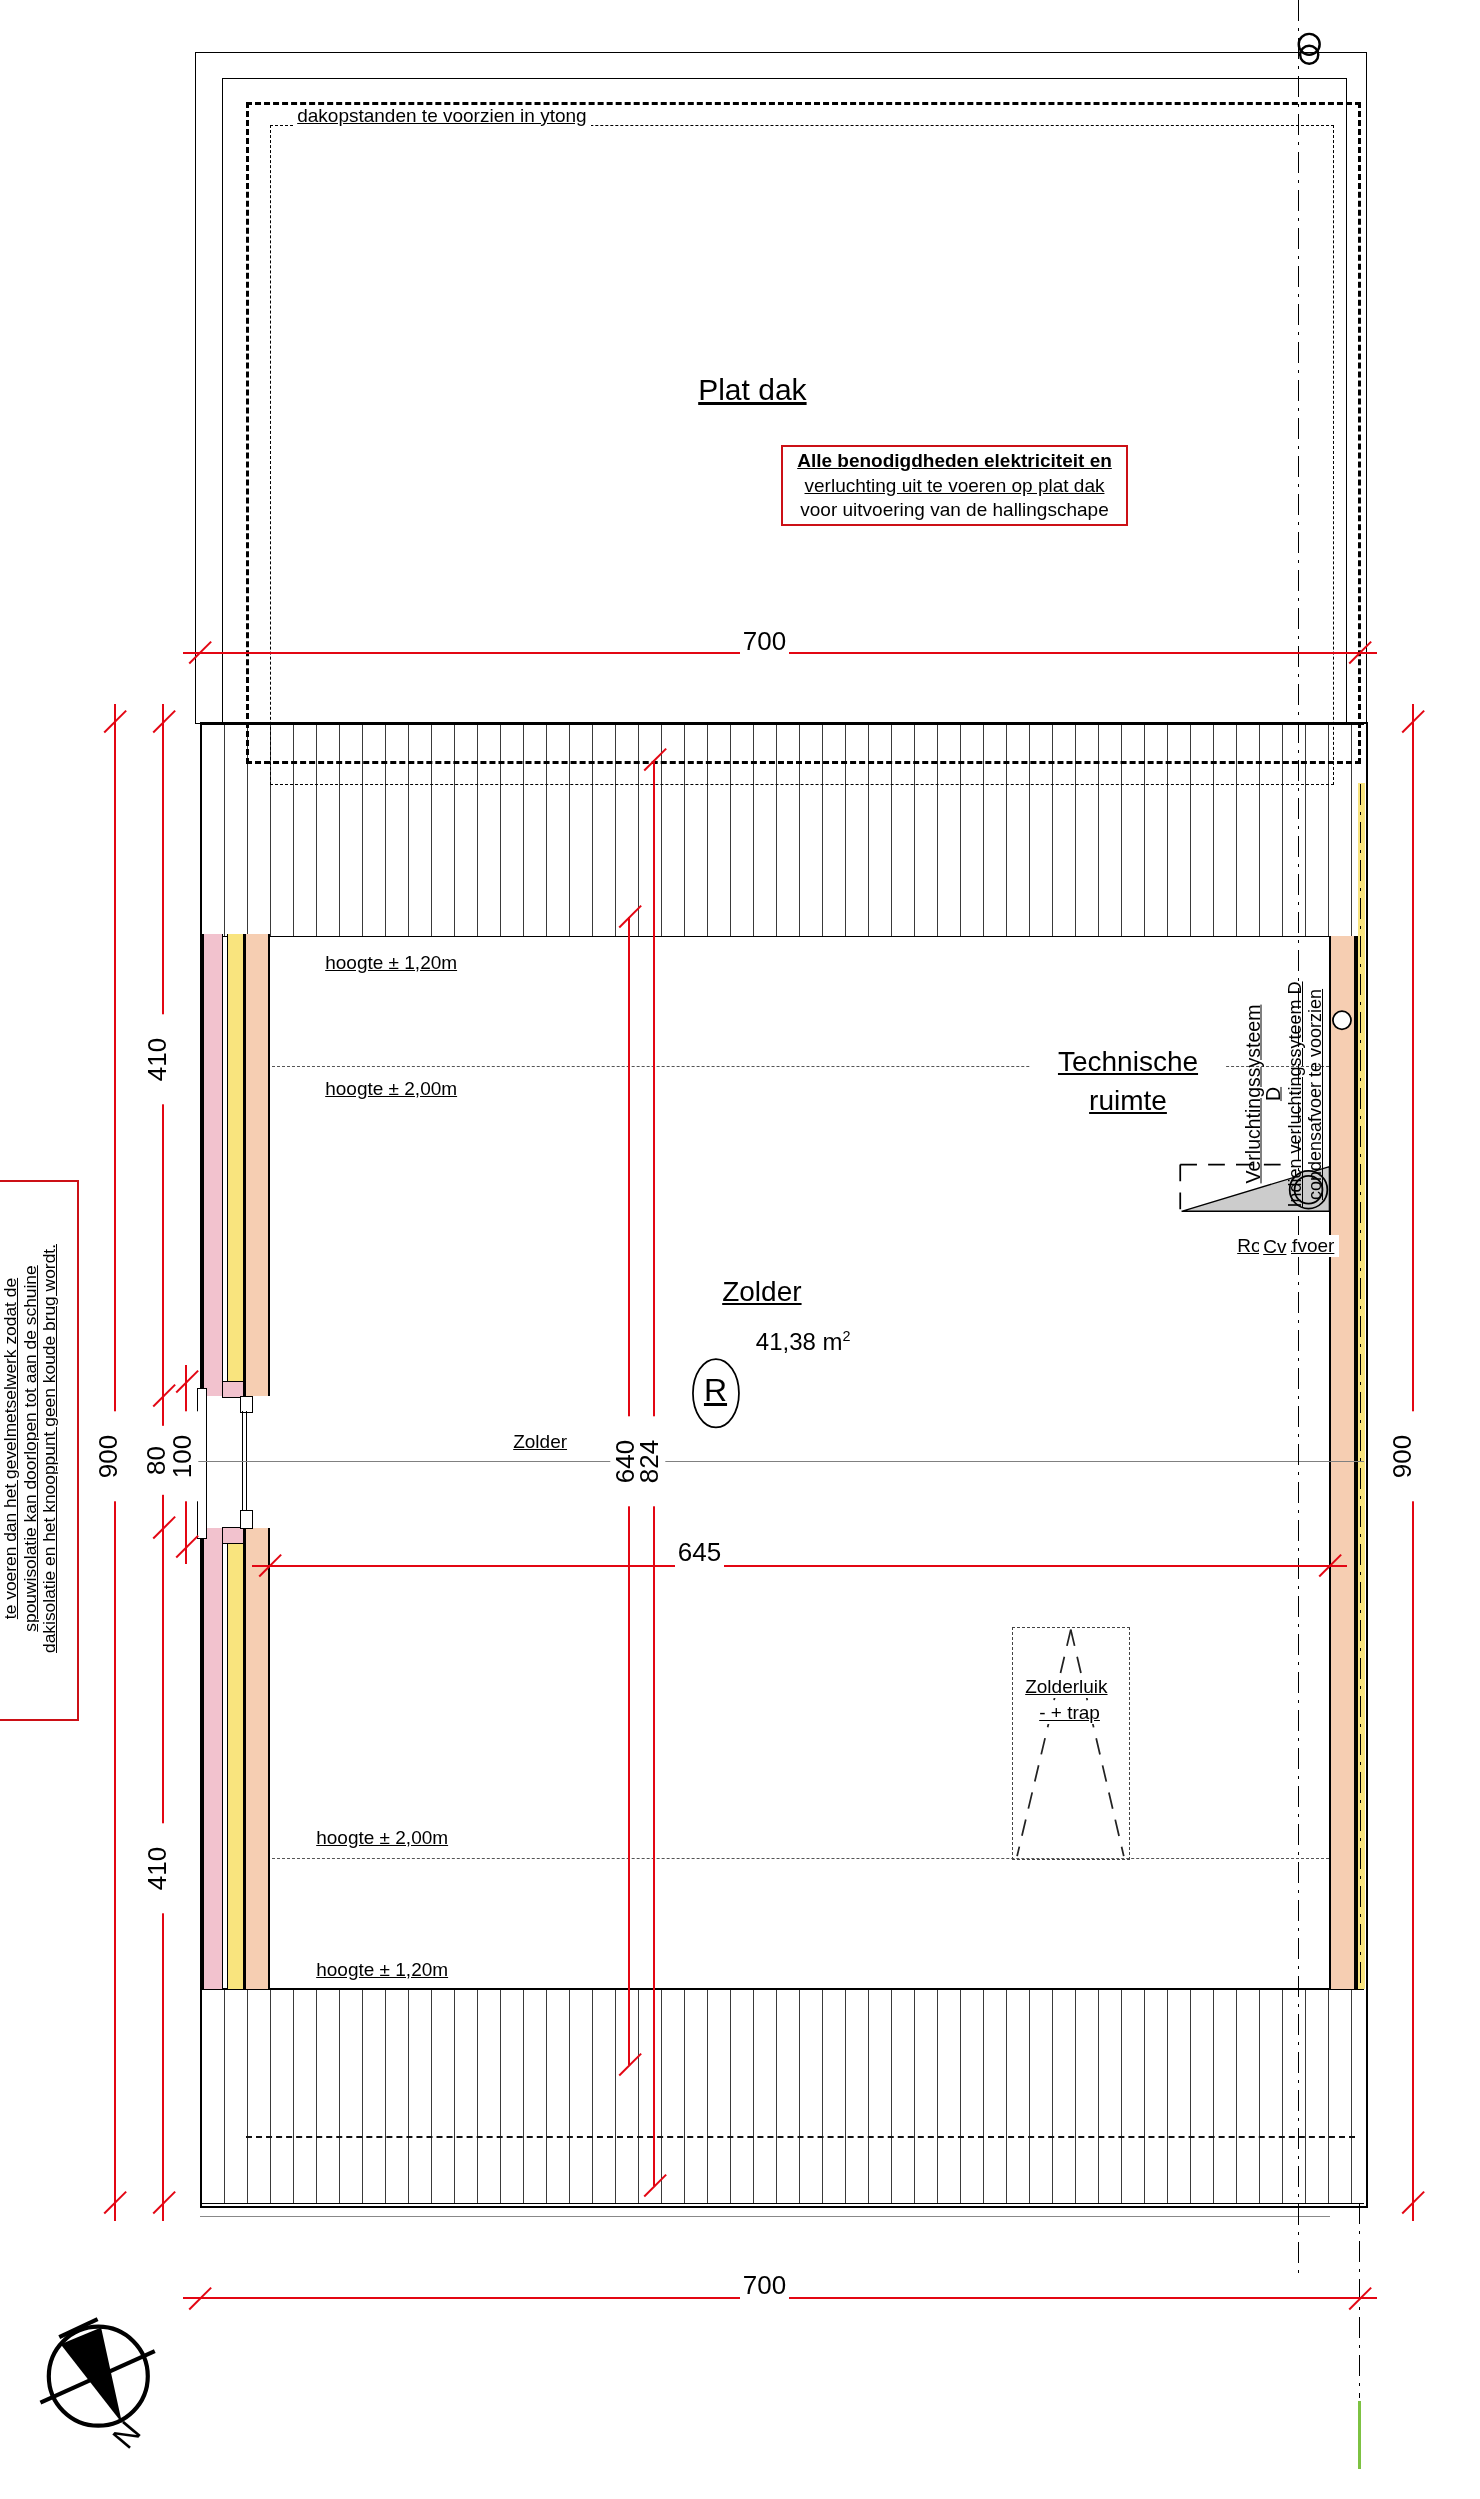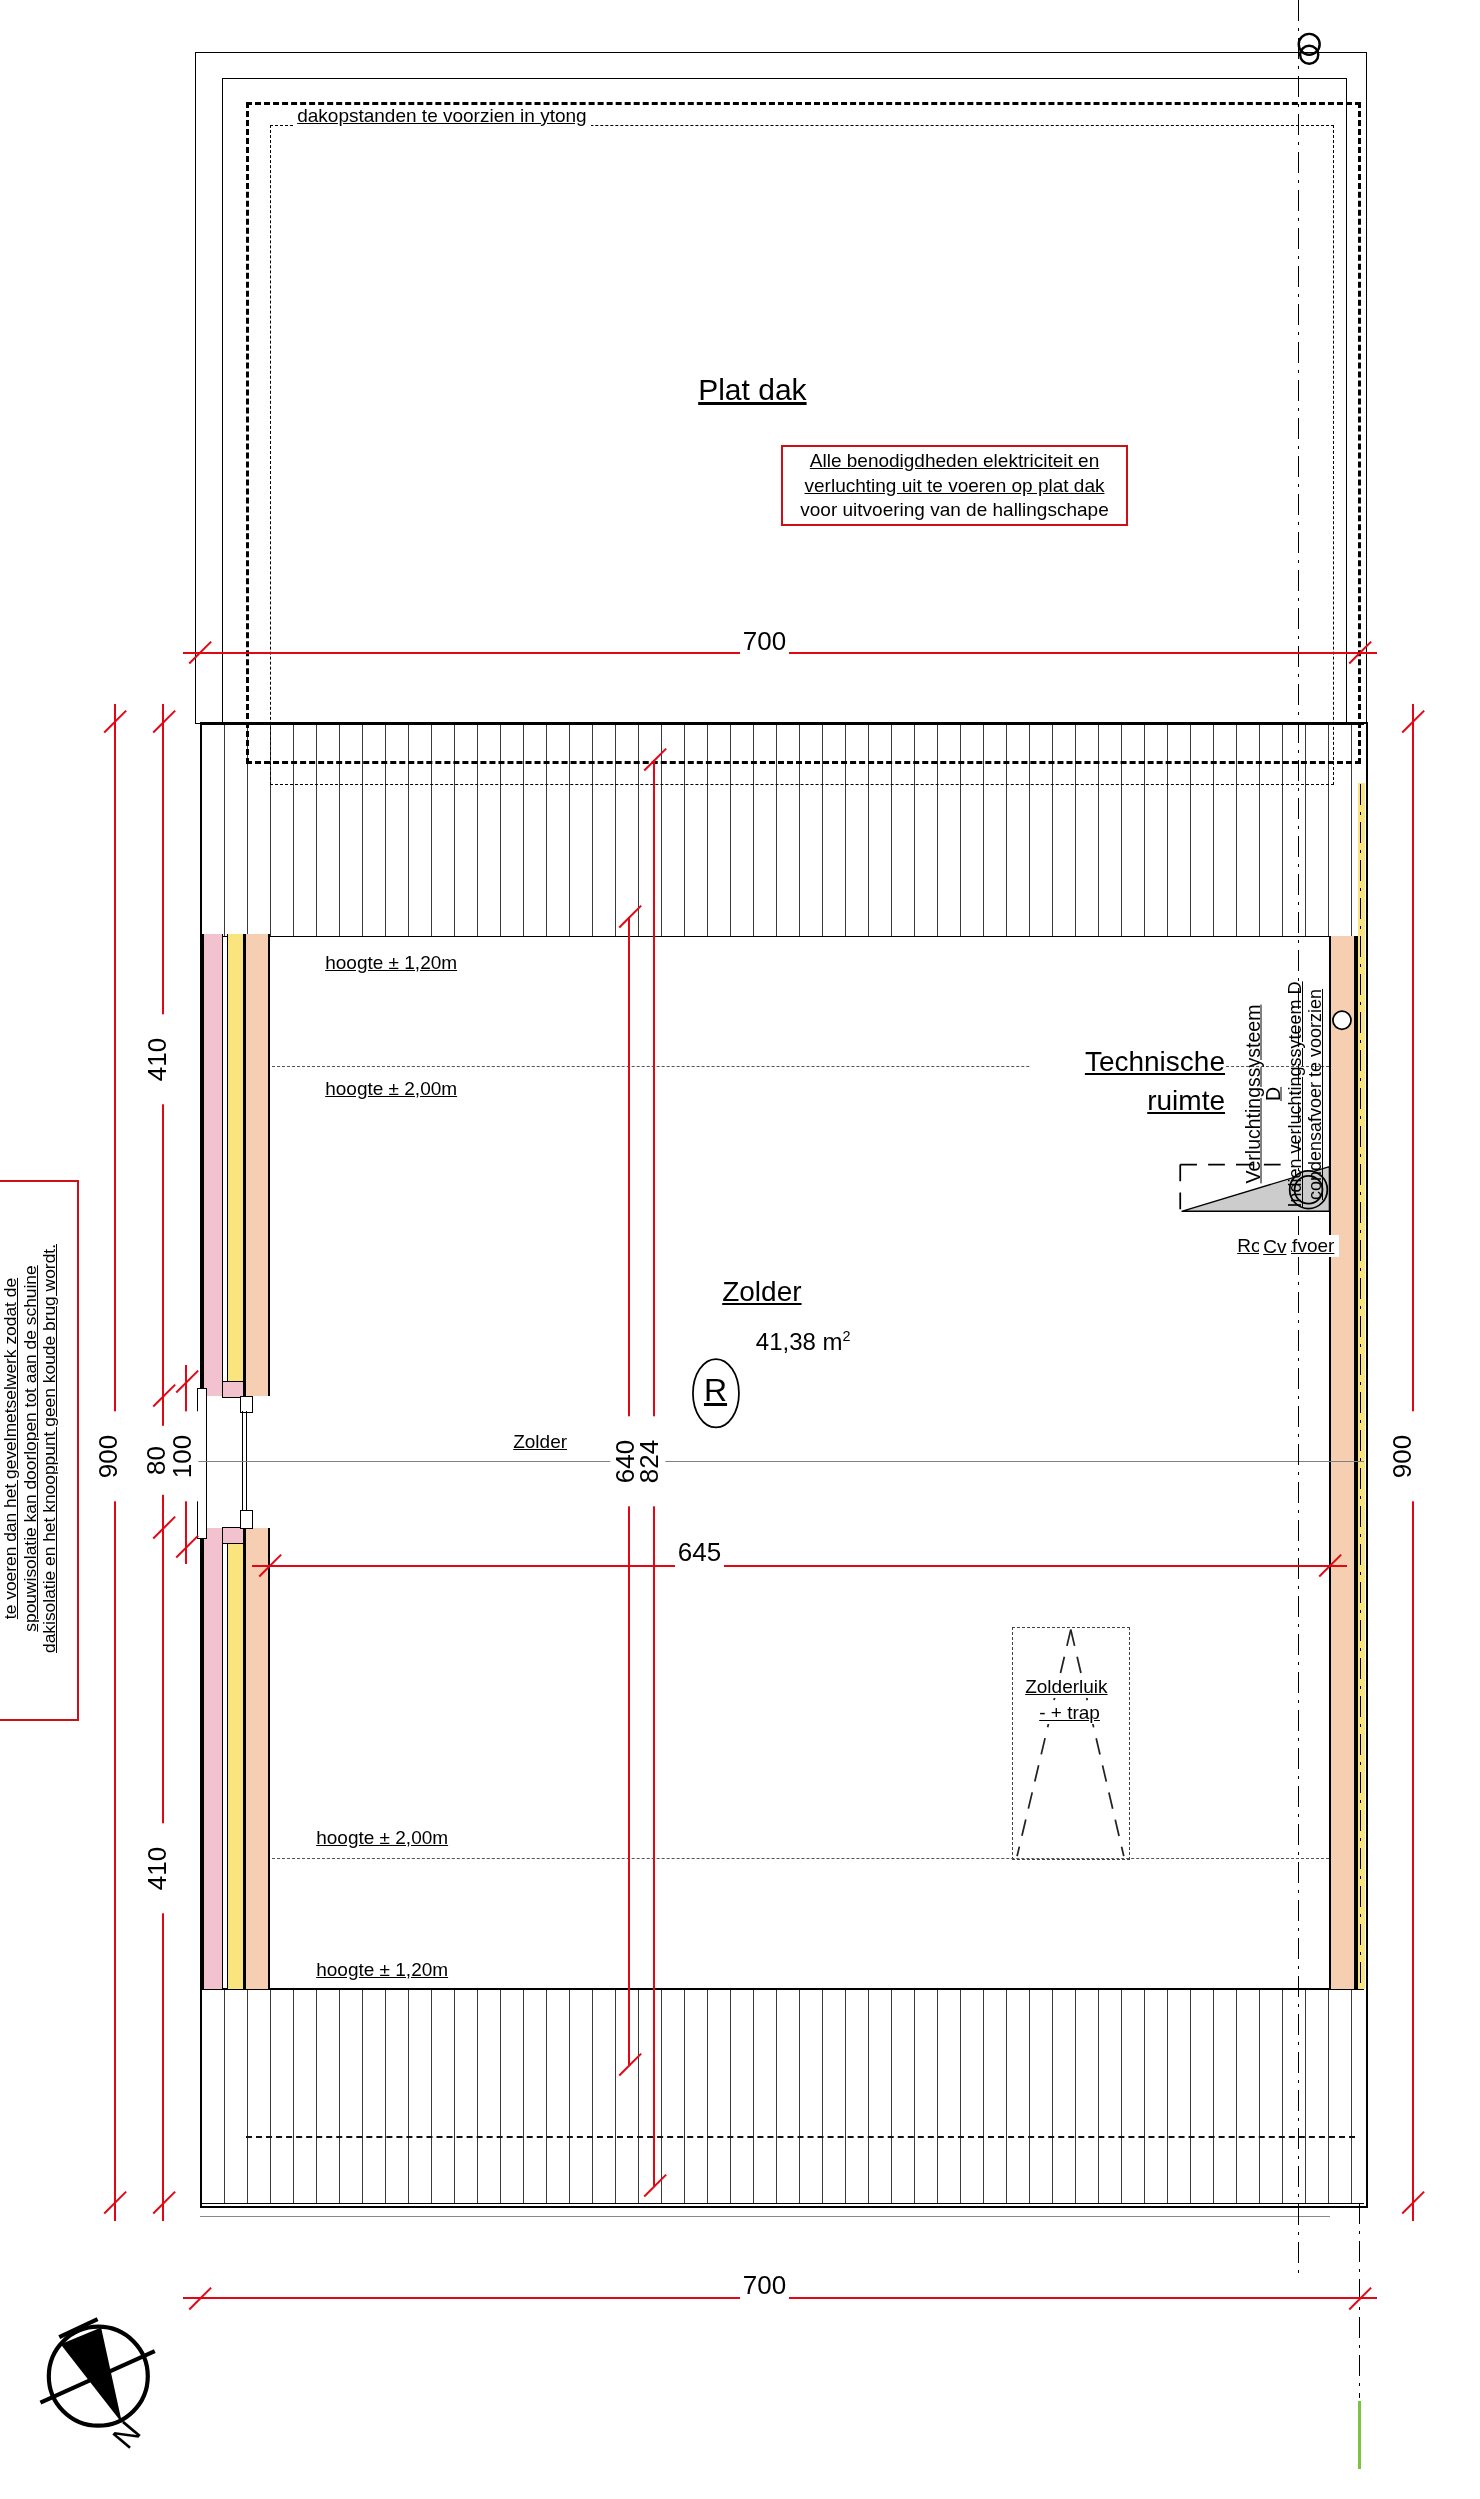--- a/index.html
+++ b/index.html
@@ -155,31 +155,31 @@
       <line x1="85" y1="3352" x2="140" y2="3326" stroke="#000" stroke-width="6"></line>
       <polygon points="87,3362 145,3338 175,3475" fill="#000"></polygon>
       <text x="183" y="3515" font-size="46" font-family="Liberation Sans, sans-serif" transform="rotate(-50 183 3515)">N</text>
     </g>
   </svg>
 
   <div class="lbl" style="left:293px;top:105px;">dakopstanden te voorzien in ytong</div>
   <div class="lbl" style="left:694px;top:373px;font-size:30px;">Plat dak</div>
   <div class="abs" style="left:781px;top:445px;width:343px;border:2.1px solid #cc1016;background:#fff;
               font-size:19px;line-height:24.4px;text-align:center;padding:2.1px 0;">
-    <div style="text-decoration:underline;">Alle benodigdheden elektriciteit en</div>
+    <div style="text-decoration:underline;font-weight:bold;">Alle benodigdheden elektriciteit en</div>
     <div style="text-decoration:underline;">verluchting uit te voeren op plat dak</div>
     <div>voor uitvoering van de hallingschape</div>
   </div>
 
   <div class="lbl" style="left:321px;top:952px;">hoogte ± 1,20m</div>
   <div class="lbl" style="left:321px;top:1078px;">hoogte ± 2,00m</div>
   <div class="lbl" style="left:312px;top:1827px;">hoogte ± 2,00m</div>
   <div class="lbl" style="left:312px;top:1959px;">hoogte ± 1,20m</div>
 
-  <div class="abs" style="left:1031px;top:1042px;width:194px;background:#fff;text-align:right;font-size:28px;line-height:39px;">
+  <div class="abs" style="left:1031px;top:1042px;width:194px;background:#fff;text-align:center;font-size:28px;line-height:39px;">
     <div style="text-decoration:underline;">Technische</div>
     <div style="text-decoration:underline;">ruimte</div>
   </div>
   <div class="lbl" style="left:718px;top:1276px;font-size:28px;">Zolder</div>
   <div class="dimtxt" style="left:753px;top:1328px;font-size:24px;">
     <span>41,38 m</span><sup>2</sup>
   </div>
   <div class="abs" style="left:699px;top:1372px;width:33px;text-align:center;font-size:32px;text-decoration:underline;">R</div>
 
   <div class="lbl" style="left:509px;top:1431px;">Zolder</div>

